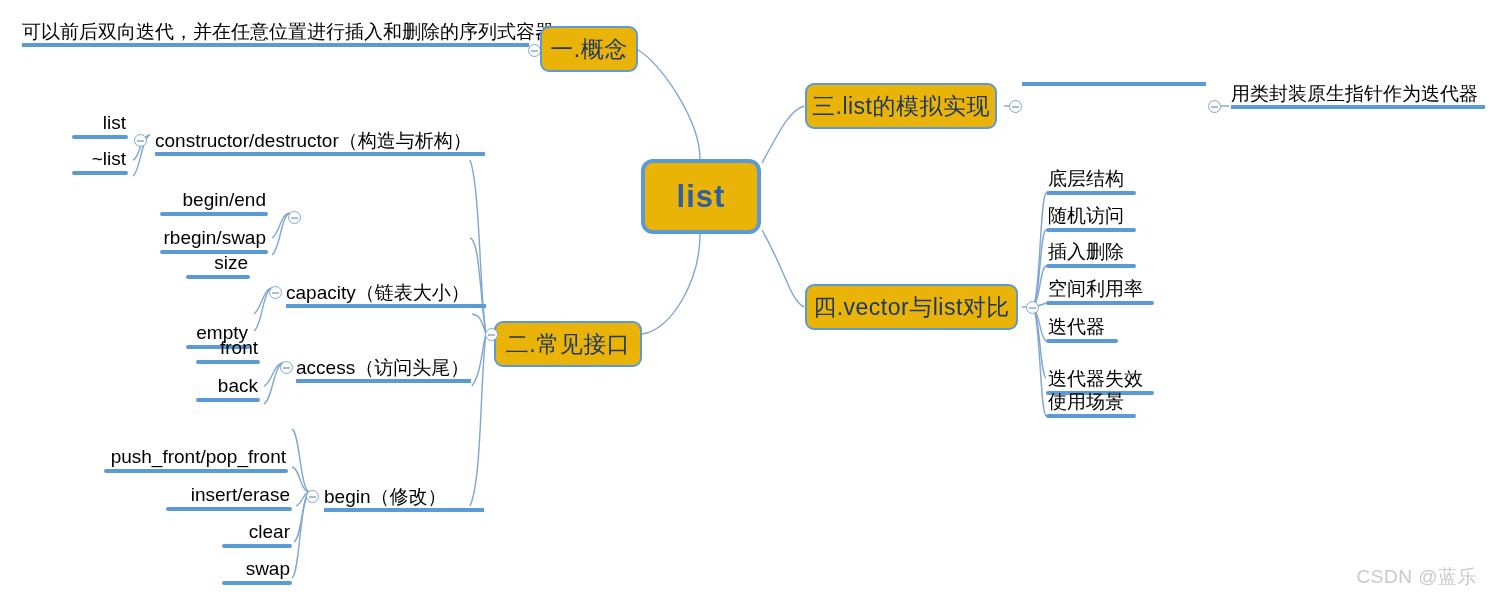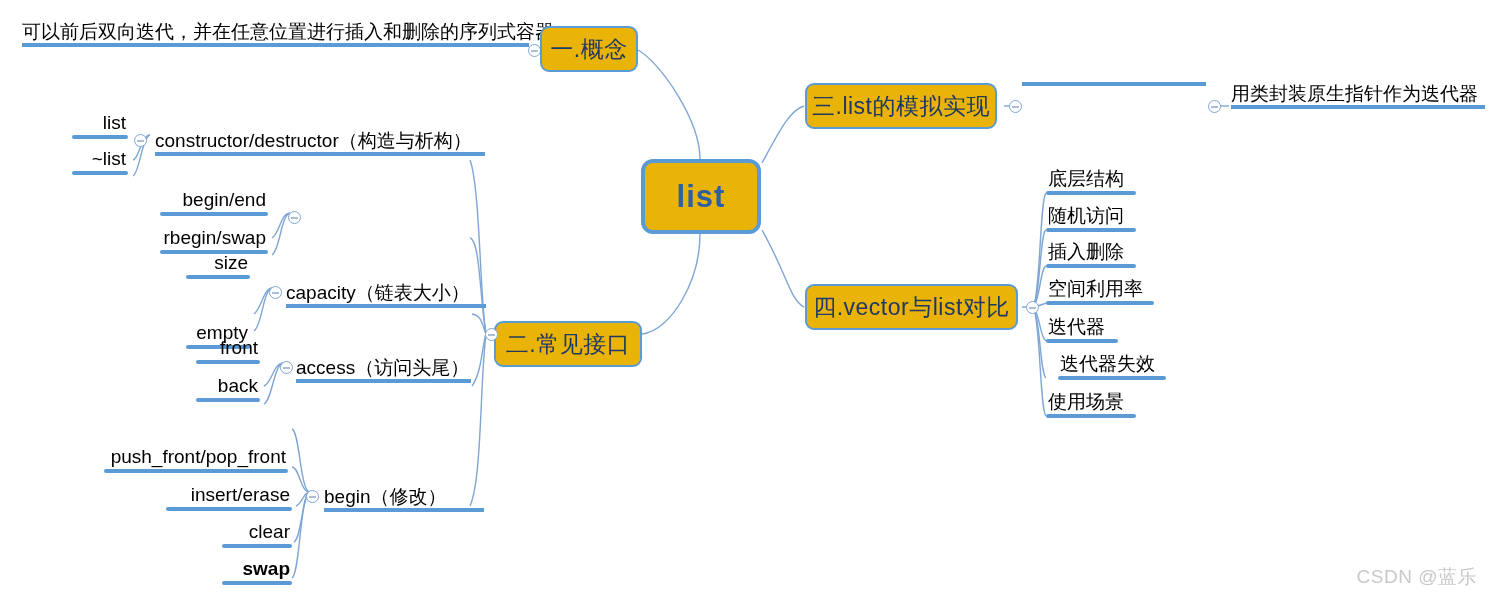--- a/index.html
+++ b/index.html
@@ -212,21 +212,21 @@
     <span class="rule"></span>
   </div>
   <div class="leaf left" style="left:166px;top:484px;width:126px;">
     <span class="txt">insert/erase</span>
     <span class="rule"></span>
   </div>
   <div class="leaf left" style="left:222px;top:521px;width:70px;">
     <span class="txt">clear</span>
     <span class="rule"></span>
   </div>
-  <div class="leaf left" style="left:222px;top:558px;width:70px;font-weight:bold;">
+  <div class="leaf left" style="left:222px;top:558px;width:70px;">
     <span class="txt">swap</span>
     <span class="rule"></span>
   </div>
 
   <div class="leaf right" style="left:1046px;top:168px;width:90px;">
     <span class="txt">底层结构</span>
     <span class="rule"></span>
   </div>
   <div class="leaf right" style="left:1046px;top:205px;width:90px;">
     <span class="txt">随机访问</span>
@@ -237,21 +237,21 @@
     <span class="rule"></span>
   </div>
   <div class="leaf right" style="left:1046px;top:278px;width:108px;">
     <span class="txt">空间利用率</span>
     <span class="rule"></span>
   </div>
   <div class="leaf right" style="left:1046px;top:316px;width:72px;">
     <span class="txt">迭代器</span>
     <span class="rule"></span>
   </div>
-  <div class="leaf right" style="left:1046px;top:353px;width:108px;margin-left:12px;">
+  <div class="leaf right" style="left:1046px;top:368px;width:108px;">
     <span class="txt">迭代器失效</span>
     <span class="rule"></span>
   </div>
   <div class="leaf right" style="left:1046px;top:391px;width:90px;">
     <span class="txt">使用场景</span>
     <span class="rule"></span>
   </div>
 
   <div class="watermark">CSDN @蓝乐</div>
 

